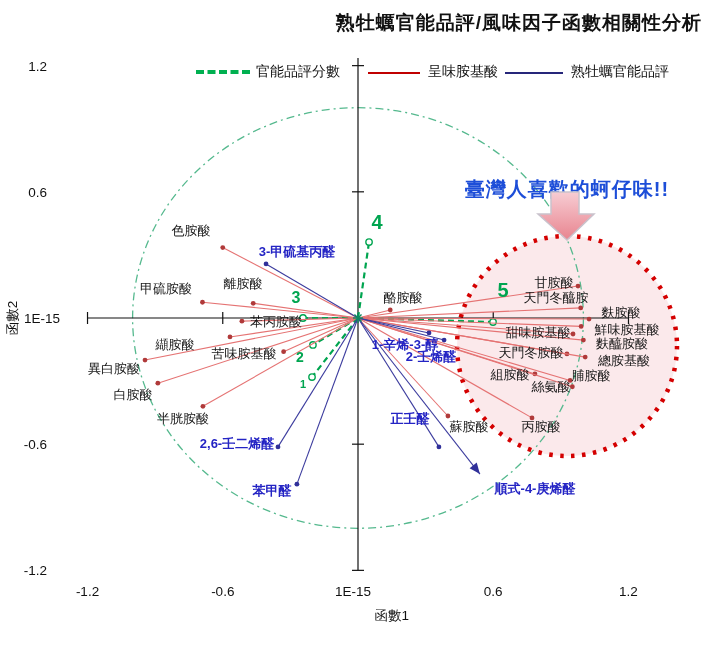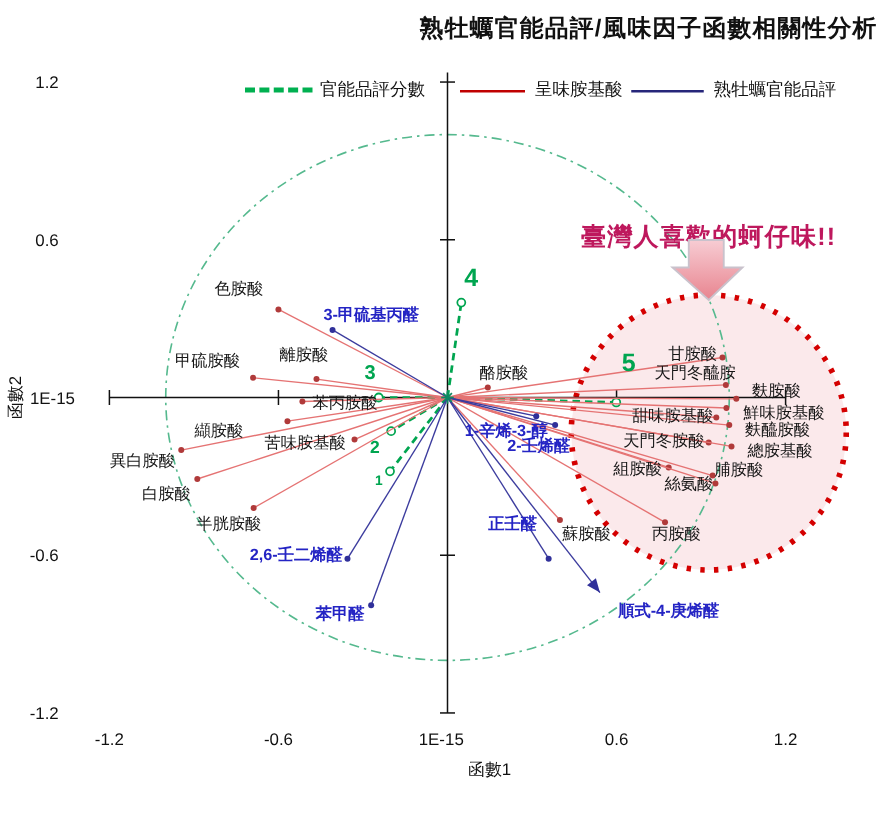--- a/index.html
+++ b/index.html
@@ -167,21 +167,21 @@
       <text x="541" y="431" fill="#161616" font-size="13" font-weight="normal" text-anchor="middle">丙胺酸</text>
       <text x="297" y="256" fill="#2424c4" font-size="13" font-weight="bold" text-anchor="middle">3-甲硫基丙醛</text>
       <text x="405" y="349" fill="#2424c4" font-size="13" font-weight="bold" text-anchor="middle">1-辛烯-3-醇</text>
       <text x="431" y="361" fill="#2424c4" font-size="13" font-weight="bold" text-anchor="middle">2-壬烯醛</text>
       <text x="410" y="423" fill="#2424c4" font-size="13" font-weight="bold" text-anchor="middle">正壬醛</text>
       <text x="535" y="493" fill="#2424c4" font-size="13" font-weight="bold" text-anchor="middle">順式-4-庚烯醛</text>
       <text x="237" y="448" fill="#2424c4" font-size="13" font-weight="bold" text-anchor="middle">2,6-壬二烯醛</text>
       <text x="272" y="495" fill="#2424c4" font-size="13" font-weight="bold" text-anchor="middle">苯甲醛</text>
     </svg>
 
-  <div id="annotation" style="color: #be185d;">臺灣人喜歡的蚵仔味!!</div>
+  <div id="annotation" style="color: #1d4ed8;">臺灣人喜歡的蚵仔味!!</div>
 
   <svg id="big-arrow" width="74" height="56">
     <defs>
       <linearGradient id="arrowGrad" x1="0" y1="0" x2="0" y2="1">
         <stop offset="0" stop-color="#f7ccd3"></stop>
         <stop offset="1" stop-color="#e8848f"></stop>
       </linearGradient>
     </defs>
     <polygon points="21,2 49,2 49,24 64,24 37,50 8,24 21,24" fill="url(#arrowGrad)" stroke="#c9c2cc" stroke-width="1.5"></polygon>
   </svg>

